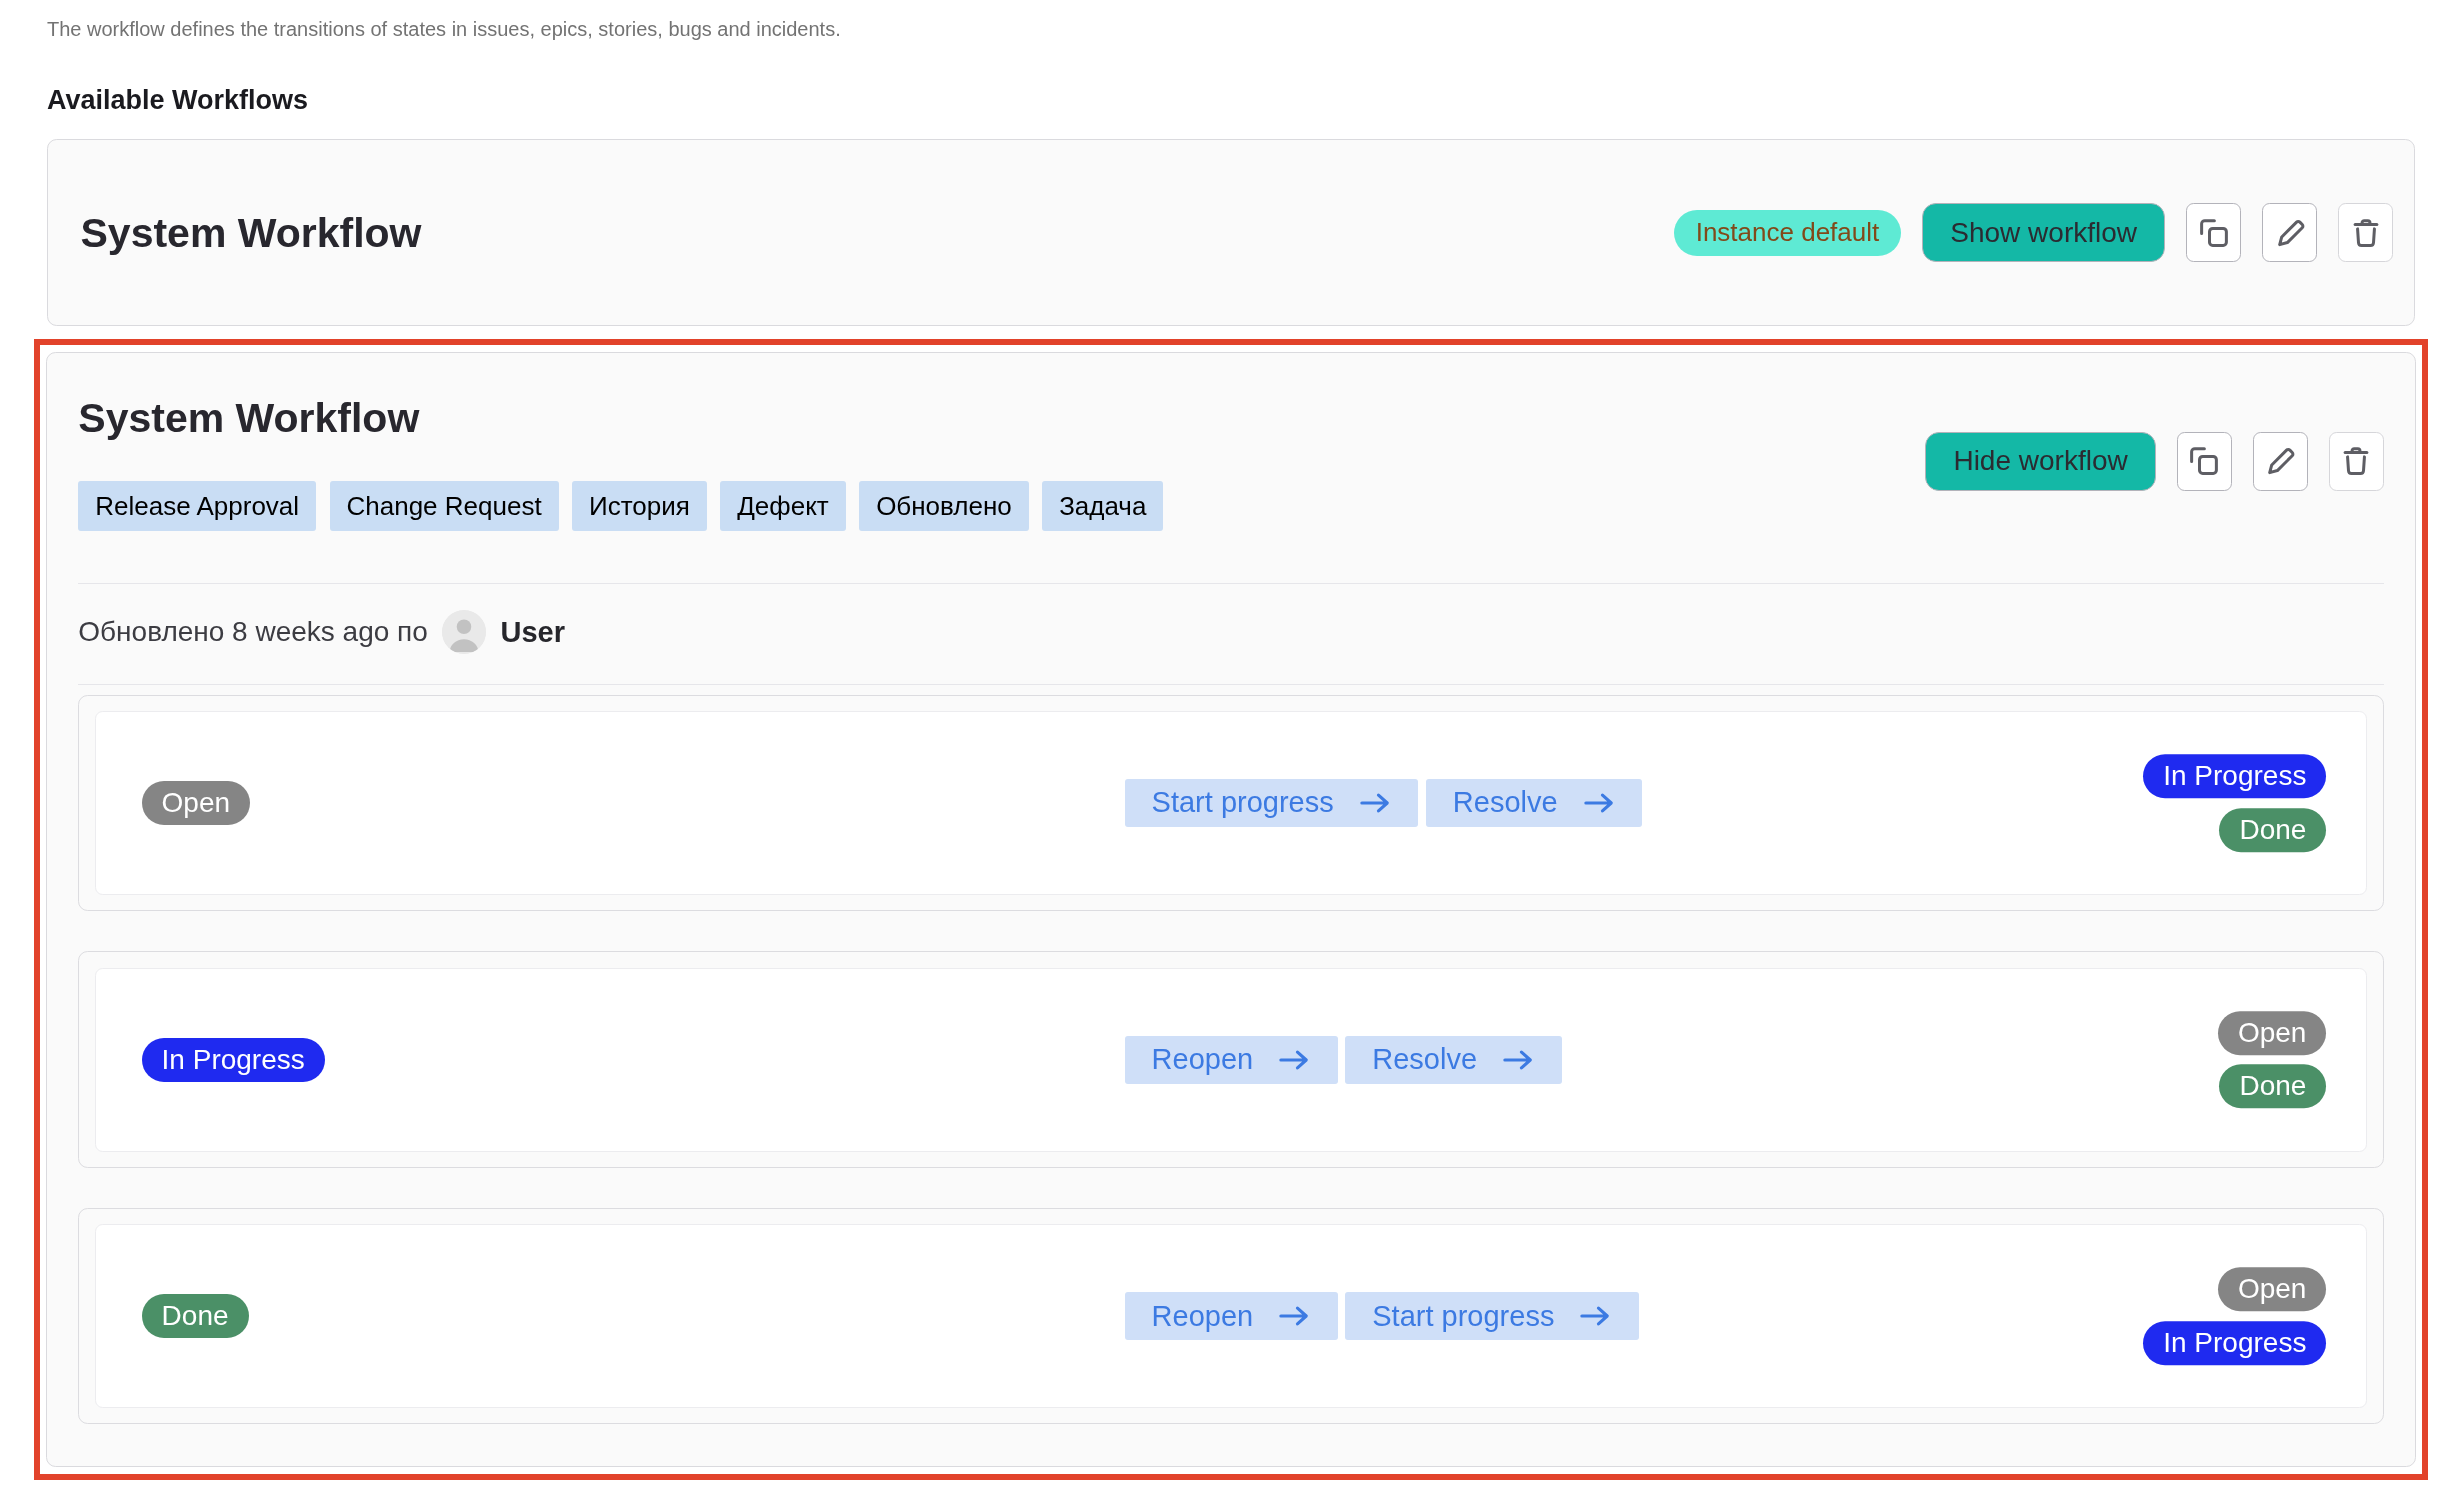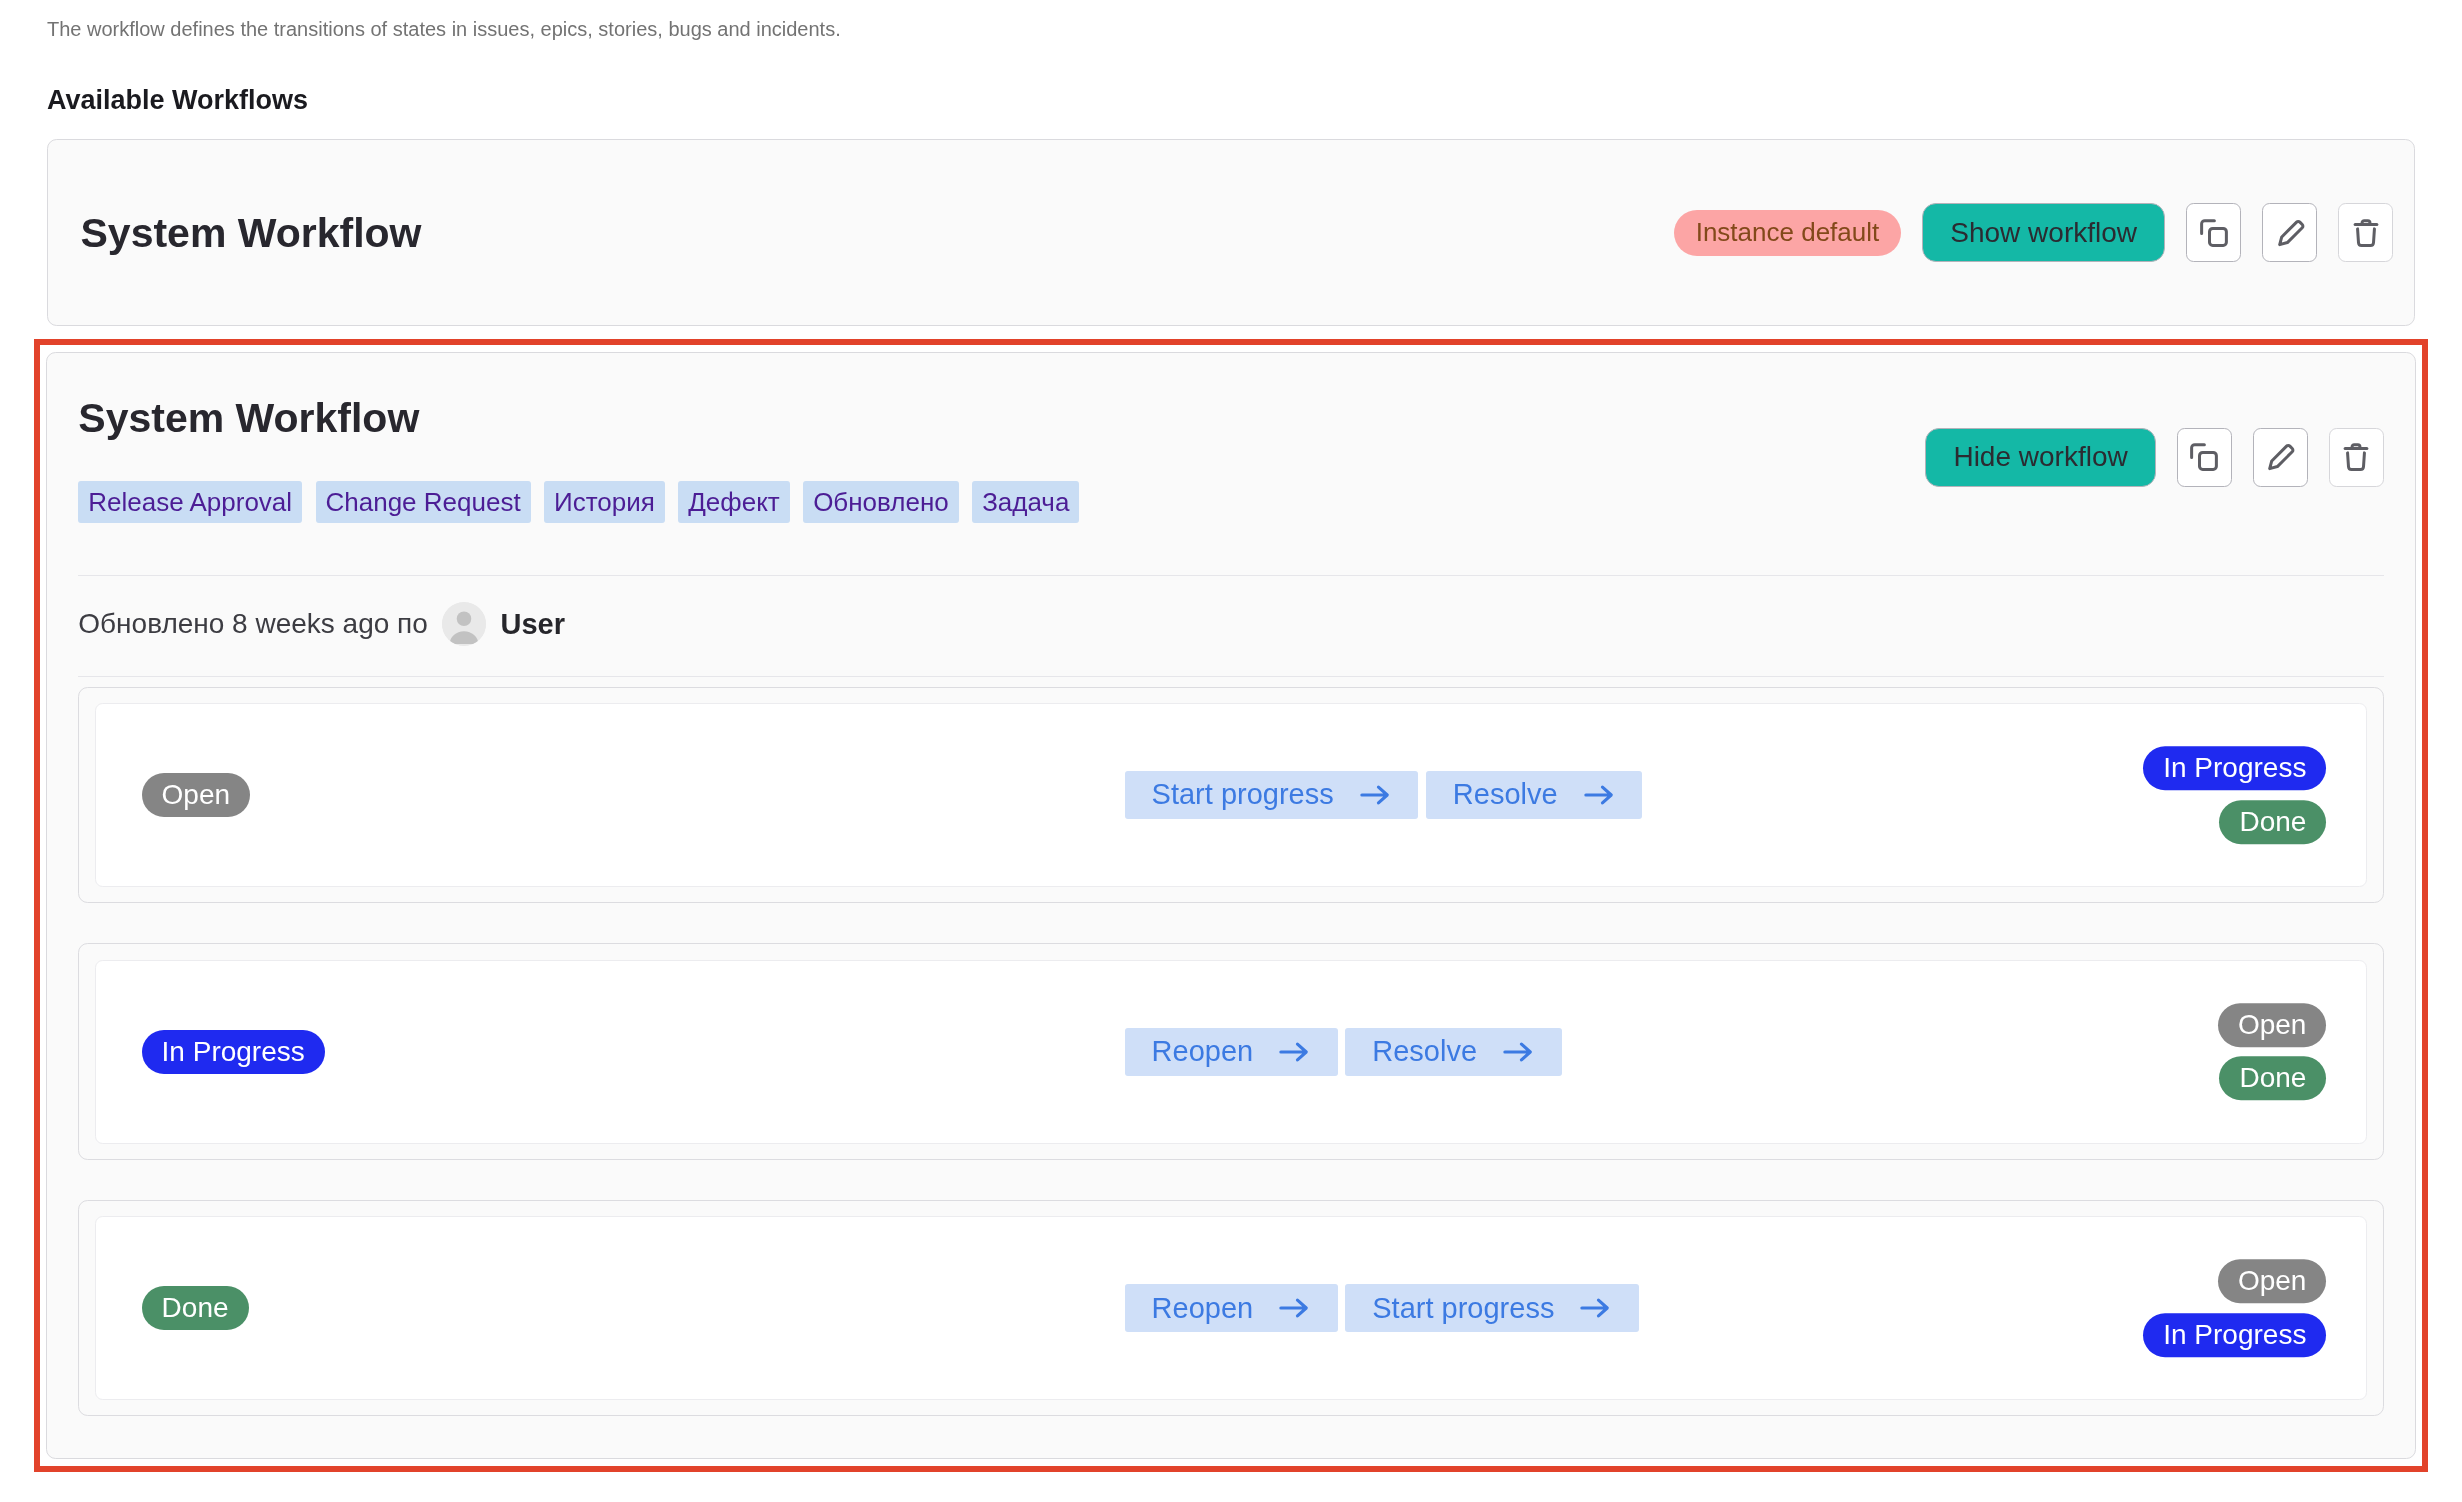--- a/index.html
+++ b/index.html
@@ -10,36 +10,36 @@
   .desc { font-size: 20px; line-height: 34px; color: #737373; font-weight: 400; }
   .section-title { margin-top: 38px; font-size: 27px; line-height: 32.5px; font-weight: 700; color: #1a1a1f; }
 
   .card { background: #fafafa; border: 1.9px solid #dadade; border-radius: 9.6px; }
   .card-default { margin-top: 23px; height: 187px; display: flex; align-items: center;
                   justify-content: space-between; padding: 0 21px 0 32.5px; }
   .card-title { font-size: 41px; line-height: 54px; font-weight: 700; color: #28272e; }
 
   .controls { display: flex; align-items: center; gap: 21px; }
   .badge { display: inline-flex; align-items: center; height: 46px; padding: 0 22px;
-           background: #fca5a5; color: #82491a; font-size: 26px; border-radius: 23px; white-space: nowrap; }
+           background: #5eead4; color: #82491a; font-size: 26px; border-radius: 23px; white-space: nowrap; }
   .btn { height: 59px; padding: 0 27px; background: #14b8a6; border: 1.9px solid #b3b3ba;
          border-radius: 14px; font: inherit; font-size: 28px; color: #2b2b31; cursor: pointer; white-space: nowrap; }
   .icon-btn { width: 55px; height: 59px; background: #ffffff; border: 1.9px solid #b3b3ba;
               border-radius: 7.6px; display: inline-flex; align-items: center; justify-content: center; cursor: pointer; }
   .icon-btn.muted { border-color: #d6d6da; }
   .icon-btn svg { width: 30px; height: 30px; stroke: #5e5e64; fill: none;
                   stroke-width: 1.6; stroke-linecap: round; stroke-linejoin: round; }
 
   .highlight { margin: 13.4px -13.4px 0 -13.4px; border: 6.7px solid #e2432b; padding: 6.7px; }
   .card-selected { padding: 38px 31px 42px 31px; }
 
   .header-row { display: flex; align-items: center; justify-content: space-between; }
   .tags { display: flex; gap: 13.4px; margin-top: 36px; }
-  .tag { display: inline-flex; align-items: center; height: 42px; padding: 0 10px;
-         background: #c9ddf4; color: #4c1d95; font-size: 26px; border-radius: 2.9px; white-space: nowrap; }
+  .tag { display: inline-flex; align-items: center; height: 50px; padding: 0 17px;
+         background: #c9ddf4; color: #000000; font-size: 26px; border-radius: 2.9px; white-space: nowrap; }
 
   .divider { border: none; border-top: 1.9px solid #e6e6ea; margin-top: 52px; }
   .updated-row { display: flex; align-items: center; gap: 14.3px; margin-top: 25px; height: 46px;
                  font-size: 28px; color: #3c3c42; }
   .avatar { width: 44px; height: 44px; border-radius: 50%; overflow: hidden; background: #e9e9e9;
             display: inline-block; flex: 0 0 auto; }
   .avatar svg { display: block; width: 100%; height: 100%; }
   .user-name { font-weight: 700; color: #26262b; font-size: 29px; }
   .divider.second { margin-top: 29px; }
 

